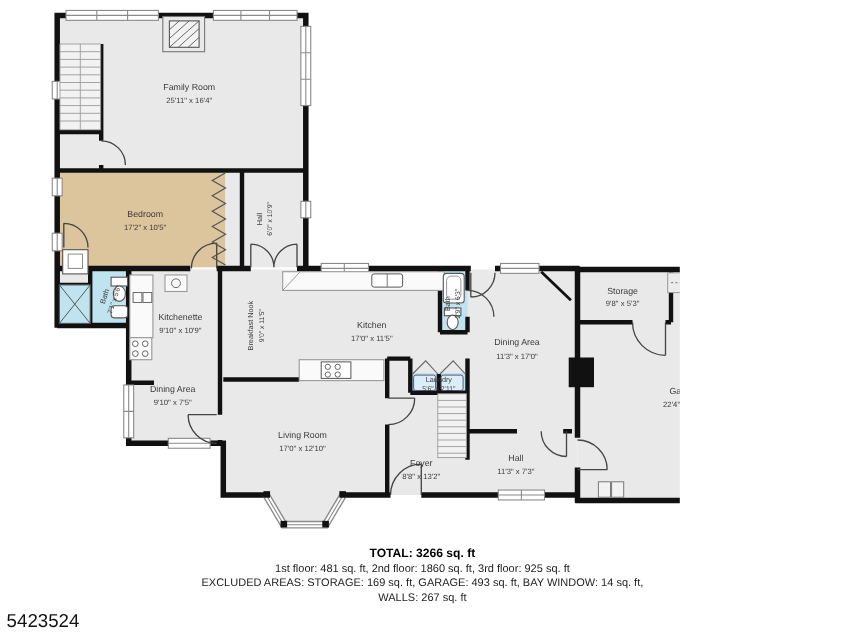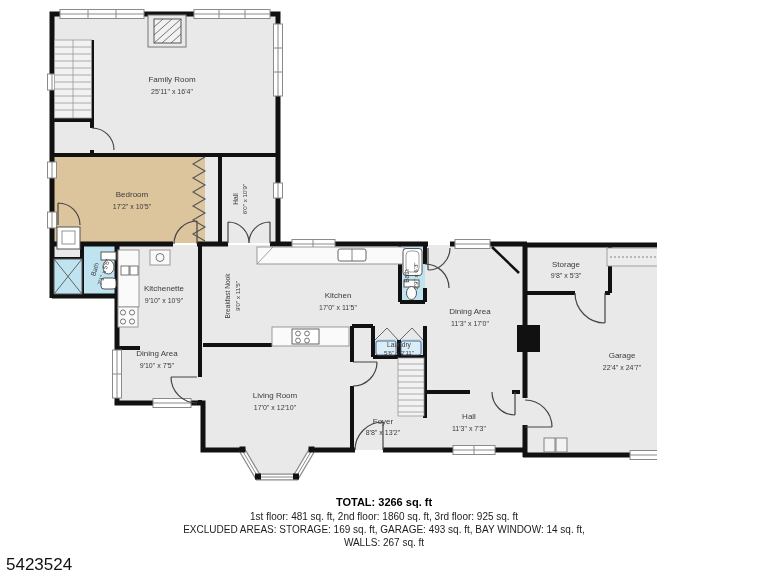--- a/index.html
+++ b/index.html
@@ -1,16 +1,16 @@
 <!DOCTYPE html>
 <html><head>
 <meta charset="utf-8">
 <style>
   html,body{margin:0;padding:0;background:#ffffff;}
-  .stage{position:relative;width:618px;height:576px;background:#ffffff;overflow:hidden;padding-left:39px;}
+  .stage{position:relative;width:618px;height:576px;background:#ffffff;overflow:hidden;}
   svg{position:absolute;left:0;top:0;}
   text{font-family:"Liberation Sans",sans-serif;}
   .lbl{font-size:8px;fill:#3b3b3b;text-anchor:middle;}
   .dim{font-size:7px;fill:#3b3b3b;text-anchor:middle;}
   .lbl-sm{font-size:6.6px;fill:#3b3b3b;text-anchor:middle;}
   .dim-sm{font-size:6.2px;fill:#3b3b3b;text-anchor:middle;}
   .foot{font-size:10px;fill:#1c1c1c;text-anchor:middle;}
   .foot-b{font-size:11px;font-weight:bold;fill:#000;text-anchor:middle;}
   .lid{font-size:17px;fill:#111;text-anchor:start;}
   .wall{stroke:#111;fill:none;}

